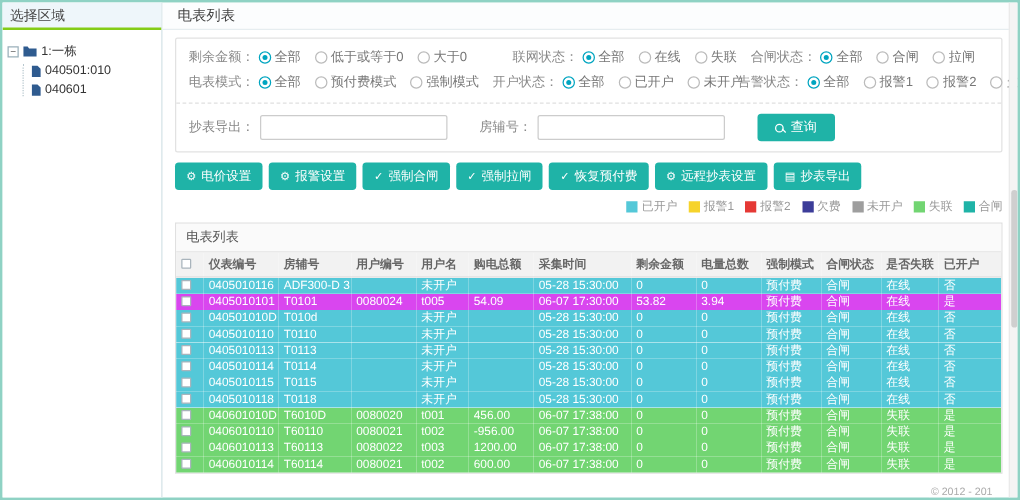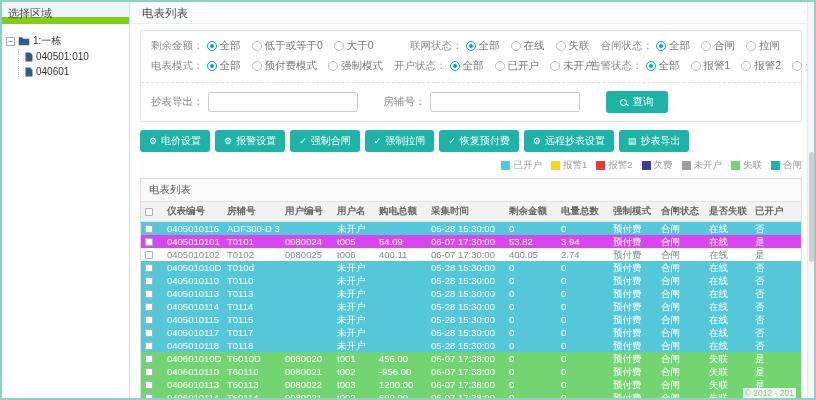--- a/index.html
+++ b/index.html
@@ -2,21 +2,21 @@
 <html><head>
 <meta charset="utf-8">
 <style>
   * { margin:0; padding:0; box-sizing:border-box; }
   html,body { width:816px; height:400px; overflow:hidden; }
   body { font-family:"Liberation Sans", sans-serif; background:#fff; }
   .page { width:816px; height:400px; border:2px solid #8fd2c4; display:flex; position:relative; overflow:hidden; background:#fff; }
 
   
   .sidebar { width:128px; border-right:1px solid #d5e3e8; display:flex; flex-direction:column; background:#fff; }
-  .sidebar-header { height:22px; line-height:22px; padding-left:6px; font-size:11px; color:#444; background:#eef6fa; border-bottom:7px solid #84cc16; }
+  .sidebar-header { height:22px; line-height:22px; padding-left:6px; font-size:11px; color:#444; background:#eef6fa; border-bottom:2px solid #84cc16; }
   .tree { padding:10px 4px; font-size:10px; color:#333; }
   .tree-root { display:flex; align-items:center; gap:3px; cursor:default; }
   .minus-box { width:9px; height:9px; border:1px solid #9ab0ba; background:#fff; font-size:8px; line-height:7px; text-align:center; color:#555; flex:none; }
   .tree-children { margin-left:12px; border-left:1px dotted #b7c7ce; padding-left:6px; margin-top:3px; display:flex; flex-direction:column; gap:4px; }
   .tree-item { display:flex; align-items:center; gap:3px; }
 
   
   .main { flex:1; display:flex; flex-direction:column; position:relative; overflow:hidden; }
   .main-header { height:22px; line-height:22px; padding-left:12px; font-size:11.5px; color:#444; background:#fcfdfe; border-bottom:1px solid #e6edf0; }
   .content { flex:1; padding:6px 12px 0 10px; display:flex; flex-direction:column; overflow:hidden; }
@@ -346,35 +346,20 @@
                 <td>t005</td>
                 <td>54.09</td>
                 <td>06-07 17:30:00</td>
                 <td>53.82</td>
                 <td>3.94</td>
                 <td>预付费</td>
                 <td>合闸</td>
                 <td>在线</td>
                 <td>是</td>
               </tr>
-              <tr class="row-white">
-                <td><span class="cb"></span></td>
-                <td>0405010102</td>
-                <td>T0102</td>
-                <td>0080025</td>
-                <td>t006</td>
-                <td>400.11</td>
-                <td>06-07 17:30:00</td>
-                <td>400.05</td>
-                <td>2.74</td>
-                <td>预付费</td>
-                <td>合闸</td>
-                <td>在线</td>
-                <td>是</td>
-              </tr>
               <tr class="row-cyan">
                 <td><span class="cb"></span></td>
                 <td>040501010D</td>
                 <td>T010d</td>
                 <td></td>
                 <td>未开户</td>
                 <td></td>
                 <td>05-28 15:30:00</td>
                 <td>0</td>
                 <td>0</td>
@@ -425,35 +410,20 @@
                 <td>0</td>
                 <td>预付费</td>
                 <td>合闸</td>
                 <td>在线</td>
                 <td>否</td>
               </tr>
               <tr class="row-cyan">
                 <td><span class="cb"></span></td>
                 <td>0405010115</td>
                 <td>T0115</td>
-                <td></td>
-                <td>未开户</td>
-                <td></td>
-                <td>05-28 15:30:00</td>
-                <td>0</td>
-                <td>0</td>
-                <td>预付费</td>
-                <td>合闸</td>
-                <td>在线</td>
-                <td>否</td>
-              </tr>
-              <tr class="row-cyan">
-                <td><span class="cb"></span></td>
-                <td>0405010117</td>
-                <td>T0117</td>
                 <td></td>
                 <td>未开户</td>
                 <td></td>
                 <td>05-28 15:30:00</td>
                 <td>0</td>
                 <td>0</td>
                 <td>预付费</td>
                 <td>合闸</td>
                 <td>在线</td>
                 <td>否</td>

